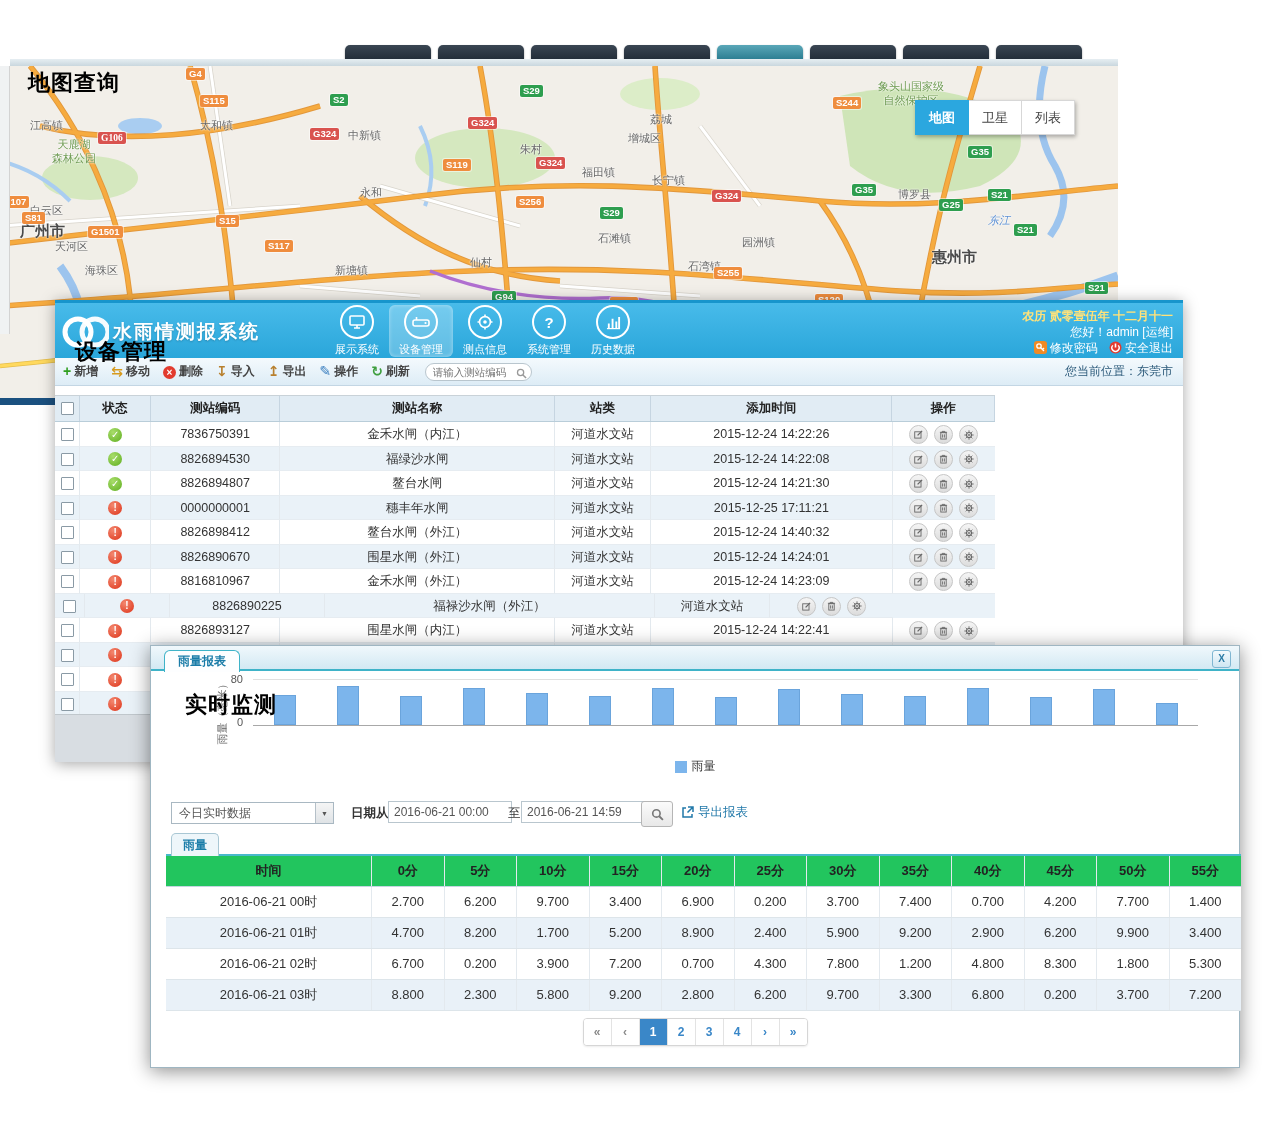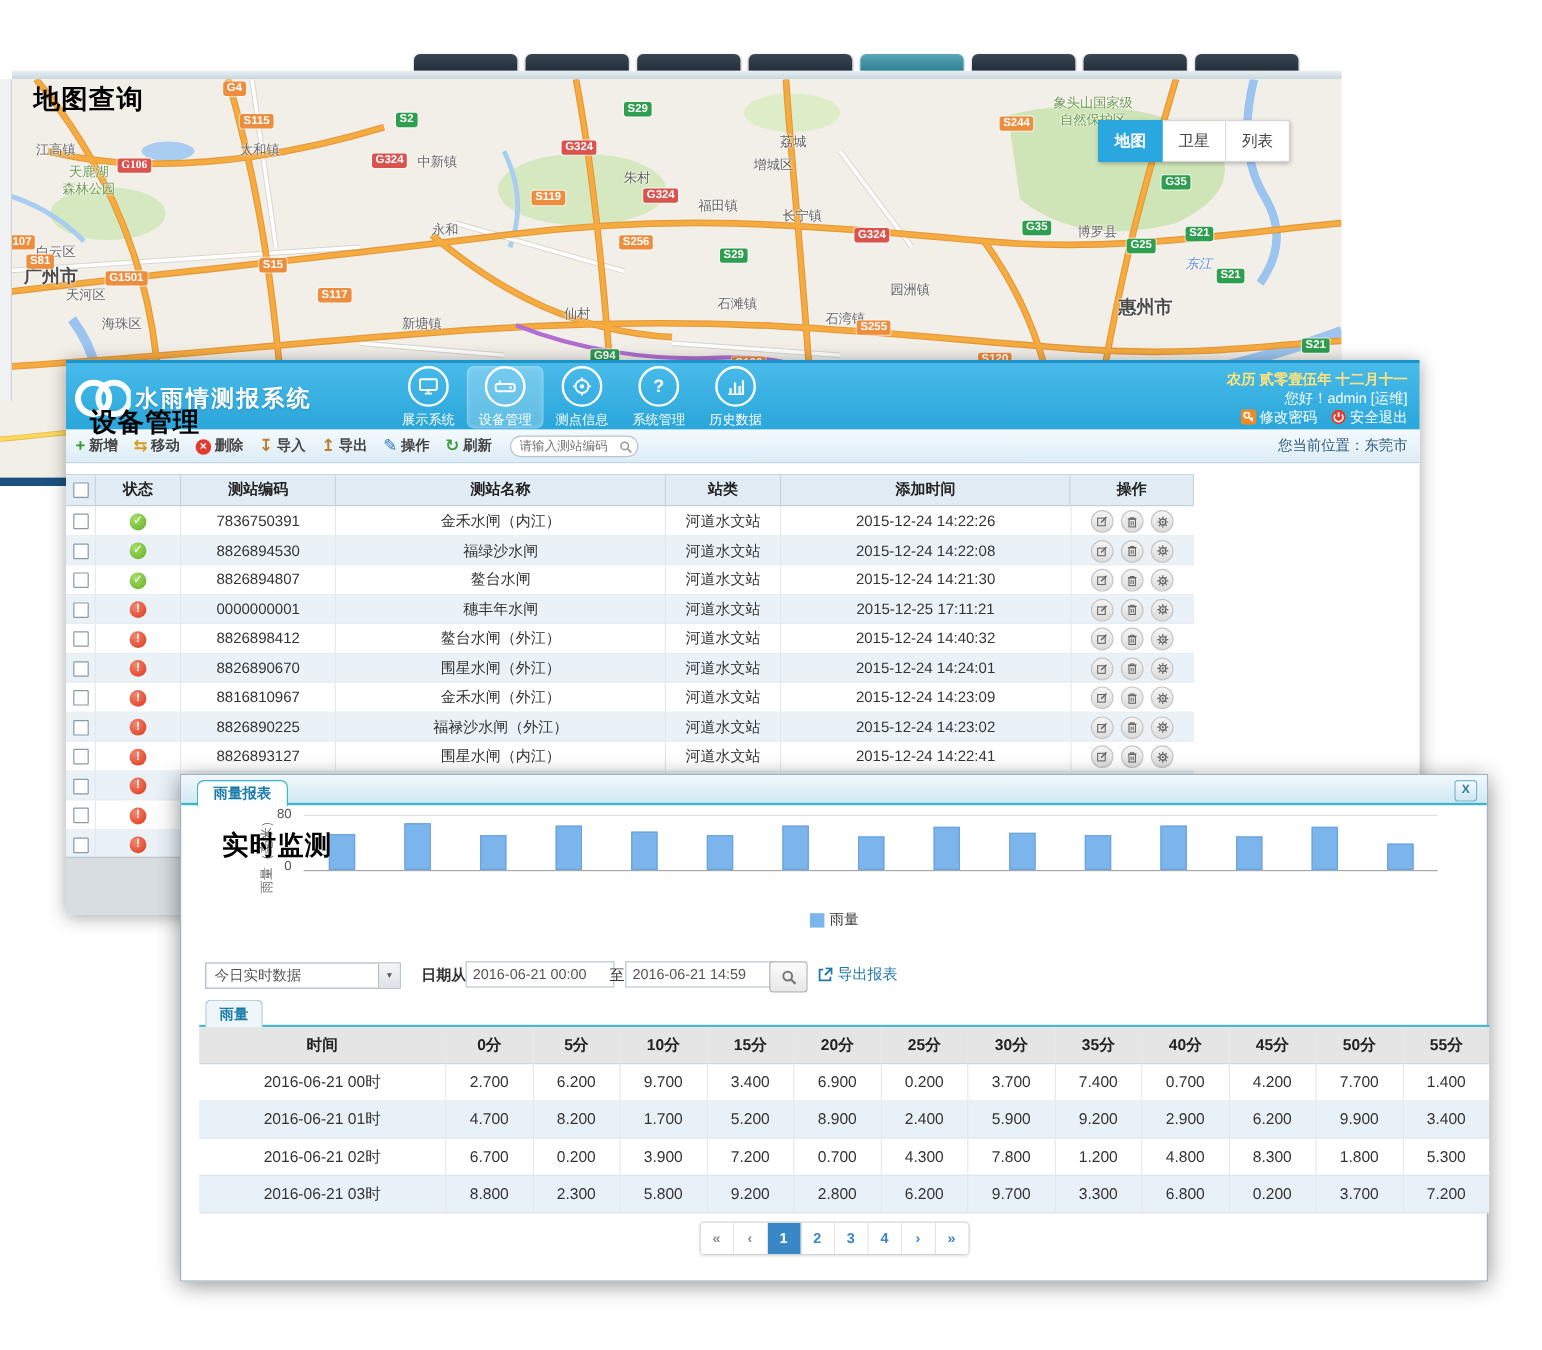--- a/index.html
+++ b/index.html
@@ -92,21 +92,21 @@
   #inp-from{left:237px;}
   #inp-to{left:370px;}
   #flt-search{position:absolute;left:490px;top:0;width:30px;height:24px;border:1px solid #b5b5b5;border-radius:3px;background:linear-gradient(#fbfbfb,#e8e8e8);display:flex;align-items:center;justify-content:center;cursor:pointer;}
   #flt-export{position:absolute;left:530px;top:3px;display:flex;align-items:center;color:#2178a9;cursor:pointer;}
   #flt-export span{margin-left:4px;}
   
   #mon-subtab{position:absolute;left:20px;top:187px;width:46px;height:22px;line-height:22px;text-align:center;background:#eef6fa;border:1px solid #a9c7d4;border-bottom:none;border-radius:5px 5px 0 0;color:#1a7ca8;font-size:12px;font-weight:bold;z-index:2;cursor:pointer;}
   #mon-table{position:absolute;left:15px;top:208px;width:1075px;border-top:2px solid #49b9cb;}
   .mrow{display:flex;height:30px;line-height:30px;font-size:13px;color:#333;background:#fff;border-bottom:1px solid #dde5ea;}
   .mrow.alt{background:#e9f1f8;}
-  .mrow.head{background:#e5e5e5;font-weight:bold;color:#222;border-bottom:1px solid #c6d5e1;}
+  .mrow.head{background:#22c55e;font-weight:bold;color:#222;border-bottom:1px solid #c6d5e1;}
   .mcell{text-align:center;border-right:1px solid #e3e9ee;box-sizing:border-box;}
   .mcell:last-child{border-right:none;}
   .mc-time{width:206px;}
   .mc-val{flex:1;}
   
   #mon-pager{position:absolute;left:0;top:372px;width:100%;display:flex;justify-content:center;}
   #pager-box{display:flex;border:1px solid #d6d6d6;border-radius:4px;overflow:hidden;background:#fff;box-shadow:0 1px 2px rgba(0,0,0,.08);}
   .pg{width:27px;height:26px;line-height:26px;text-align:center;font-size:12px;font-weight:bold;color:#3a87c8;border-right:1px solid #e3e3e3;cursor:pointer;background:#fff;}
   .pg:last-child{border-right:none;}
   .pg.nav-gray{color:#8a8a8a;}
@@ -196,21 +196,21 @@
         <div class="map-label town" style="left: 520px; top: 77px;">朱村</div>
         <div class="map-label town" style="left: 650px; top: 47px;">荔城</div>
         <div class="map-label town" style="left: 628px; top: 66px;">增城区</div>
         <div class="map-label town" style="left: 30px; top: 138px;">白云区</div>
         <div class="map-label city" style="left: 20px; top: 156px;">广州市</div>
         <div class="map-label town" style="left: 55px; top: 174px;">天河区</div>
         <div class="map-label town" style="left: 85px; top: 198px;">海珠区</div>
         <div class="map-label town" style="left: 360px; top: 120px;">永和</div>
         <div class="map-label town" style="left: 335px; top: 198px;">新塘镇</div>
         <div class="map-label town" style="left: 470px; top: 190px;">仙村</div>
-        <div class="map-label town" style="left: 598px; top: 166px; margin-top: 16px;">石滩镇</div>
+        <div class="map-label town" style="left: 598px; top: 166px;">石滩镇</div>
         <div class="map-label town" style="left: 742px; top: 170px;">园洲镇</div>
         <div class="map-label town" style="left: 688px; top: 194px;">石湾镇</div>
         <div class="map-label town" style="left: 898px; top: 122px;">博罗县</div>
         <div class="map-label city" style="left: 932px; top: 182px; text-align: center;">惠州市</div>
         <div class="map-label town" style="left: 582px; top: 100px;">福田镇</div>
         <div class="map-label town" style="left: 652px; top: 108px;">长宁镇</div>
         <div class="map-label water" style="left: 988px; top: 148px;">东江</div>
         <div class="map-label park" style="left: 52px; top: 72px;">天鹿湖
 森林公园</div>
         <div class="map-label park" style="left: 878px; top: 14px;">象头山国家级
@@ -567,21 +567,20 @@
               <path d="M5,0.4 v1.5 M5,8.1 v1.5 M0.4,5 h1.5 M8.1,5 h1.5 M1.7,1.7 l1.1,1.1 M7.2,7.2 l1.1,1.1 M8.3,1.7 l-1.1,1.1 M2.8,7.2 l-1.1,1.1" stroke="#666" stroke-width="1"></path>
             </svg>
           </span></div>
       </div>
       <div class="drow alt">
         <div class="dcell c0"><span class="chk"></span></div>
         <div class="dcell c1"><span class="st err">!</span></div>
         <div class="dcell c2">8826890225</div>
         <div class="dcell c3">福禄沙水闸（外江）</div>
         <div class="dcell c4">河道水文站</div>
-        <div class="dcell c5">2015-12-24 14:23:02</div>
         <div class="dcell c6"><span class="opbtn">
             <svg width="9" height="9" viewBox="0 0 10 10">
               <rect x="0.8" y="2" width="7" height="7" fill="none" stroke="#666"></rect>
               <path d="M4,6 L9,1" stroke="#666" stroke-width="1.4"></path>
             </svg>
           </span><span class="opbtn">
             <svg width="9" height="10" viewBox="0 0 10 11">
               <path d="M1,2.5 h8" stroke="#666"></path>
               <rect x="2" y="3" width="6" height="7" fill="none" stroke="#666"></rect>
               <path d="M4,4.8 v3.6 M6,4.8 v3.6" stroke="#666"></path>

